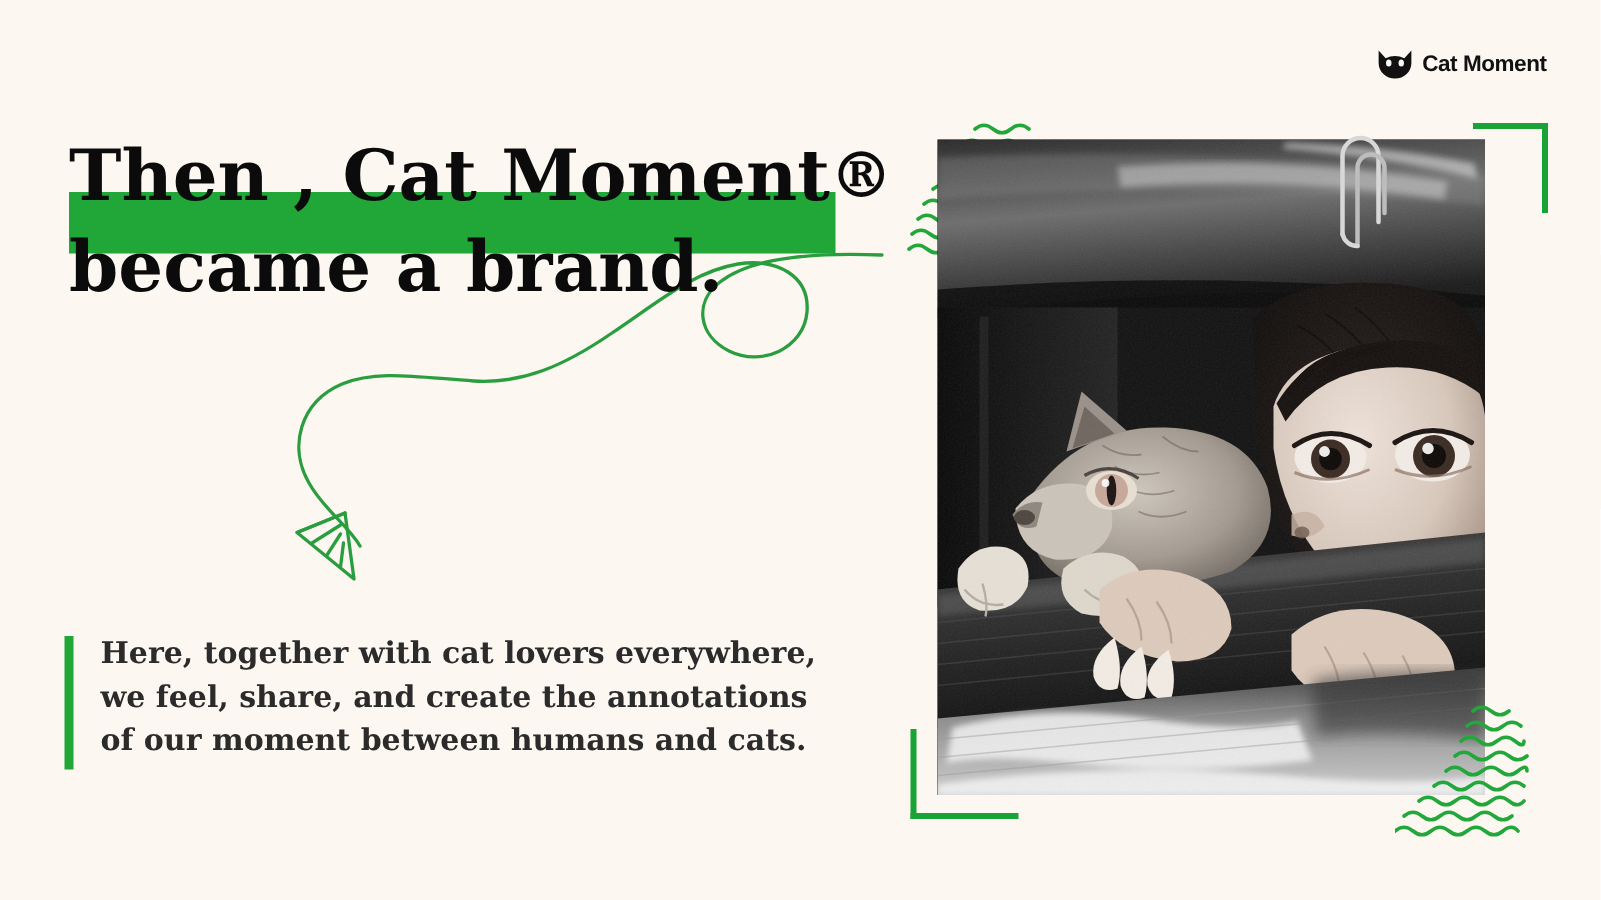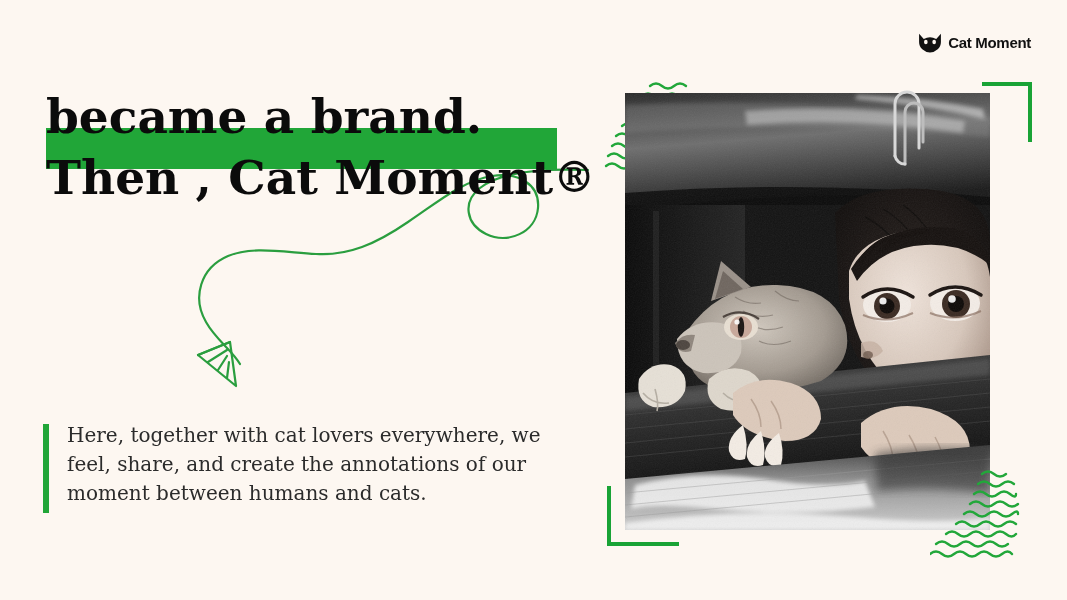--- a/index.html
+++ b/index.html
@@ -97,20 +97,21 @@
     flex: none;
   }
   #body-text {
     font-family: "DejaVu Serif", "Liberation Serif", serif;
     font-size: 20px;
     line-height: 29px;
     color: #2b2b2b;
     width: 500px;
     margin: 0;
     margin-top: -3px;
+    font-weight: bold;
   }
 
   
   #photo-area {
     position: absolute;
     left: 598px;
     top: 70px;
     width: 440px;
     height: 500px;
   }
@@ -166,22 +167,22 @@
     <svg class="logo-mark" viewBox="0 0 100 100">
       <path d="M8 18 L8 50 A42 40 0 0 0 92 50 L92 18 L74 38 A42 30 0 0 0 26 38 Z" fill="#111111"></path>
       <ellipse cx="34" cy="50" rx="7" ry="9" fill="#fdf7f1"></ellipse>
       <ellipse cx="66" cy="50" rx="7" ry="9" fill="#fdf7f1"></ellipse>
     </svg>
     <span class="logo-text">Cat Moment</span>
   </div>
 
   <div id="headline">
     <div class="headline-highlight"></div>
+    <div class="headline-text"><span>Then , Cat Moment</span><span class="reg">®</span></div>
     <div class="headline-text">became a brand.</div>
-    <div class="headline-text"><span>Then , Cat Moment</span><span class="reg">®</span></div>
   </div>
 
   <svg id="swirl" viewBox="0 0 420 260">
     <path d="M418 20
              C 370 18, 330 22, 310 38
              C 292 52, 296 74, 316 84
              C 338 95, 366 82, 368 58
              C 370 34, 348 22, 322 26
              C 292 31, 268 52, 238 72
              C 206 94, 178 106, 146 104

